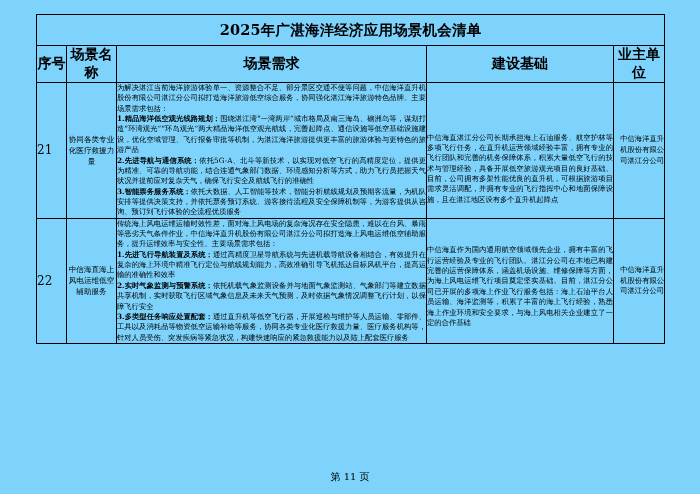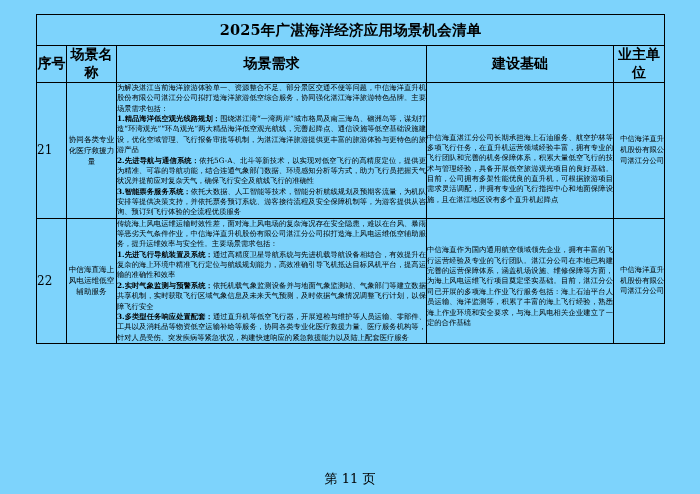--- a/index.html
+++ b/index.html
@@ -95,21 +95,21 @@
   .row-22 .cell-base { padding-top: 12px; }
   .para { margin: 0 0 0 0; text-indent: 0; }
   .item { margin: 0; }
   .item b { font-weight: bold; }
   .footer {
     position: absolute;
     left: 0;
     top: 470px;
     width: 700px;
     text-align: center;
-    font-size: 13px;
+    font-size: 10px;
     font-family: "DejaVu Serif", serif;
     color: #000000;
   }
 </style>
 </head>
 <body>
 
 <div class="page">
   <div class="sheet">
     <table class="doc-table">

